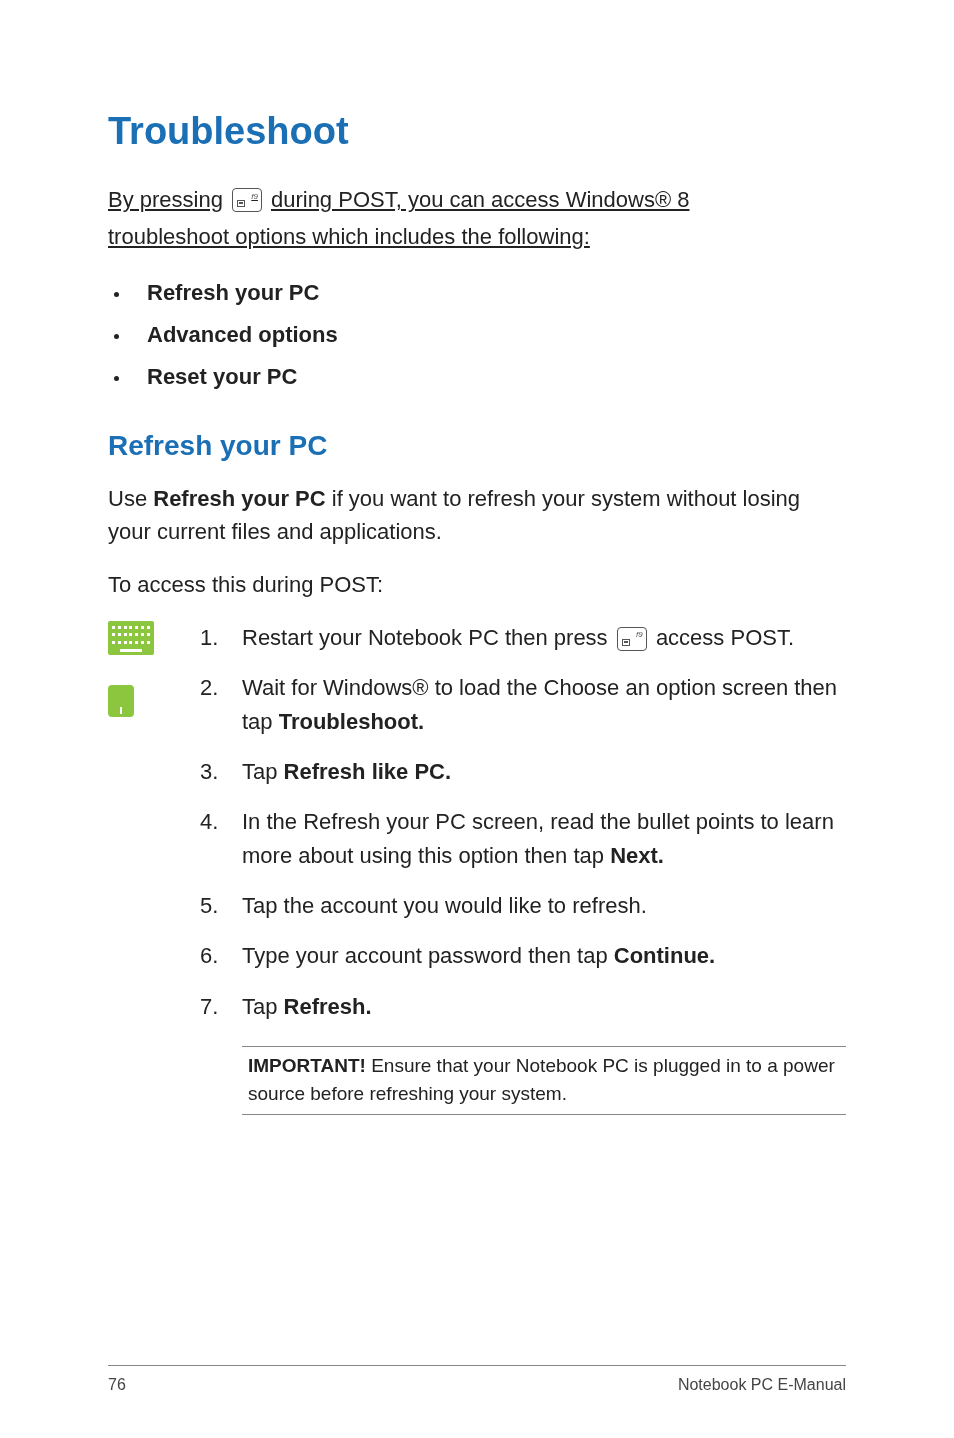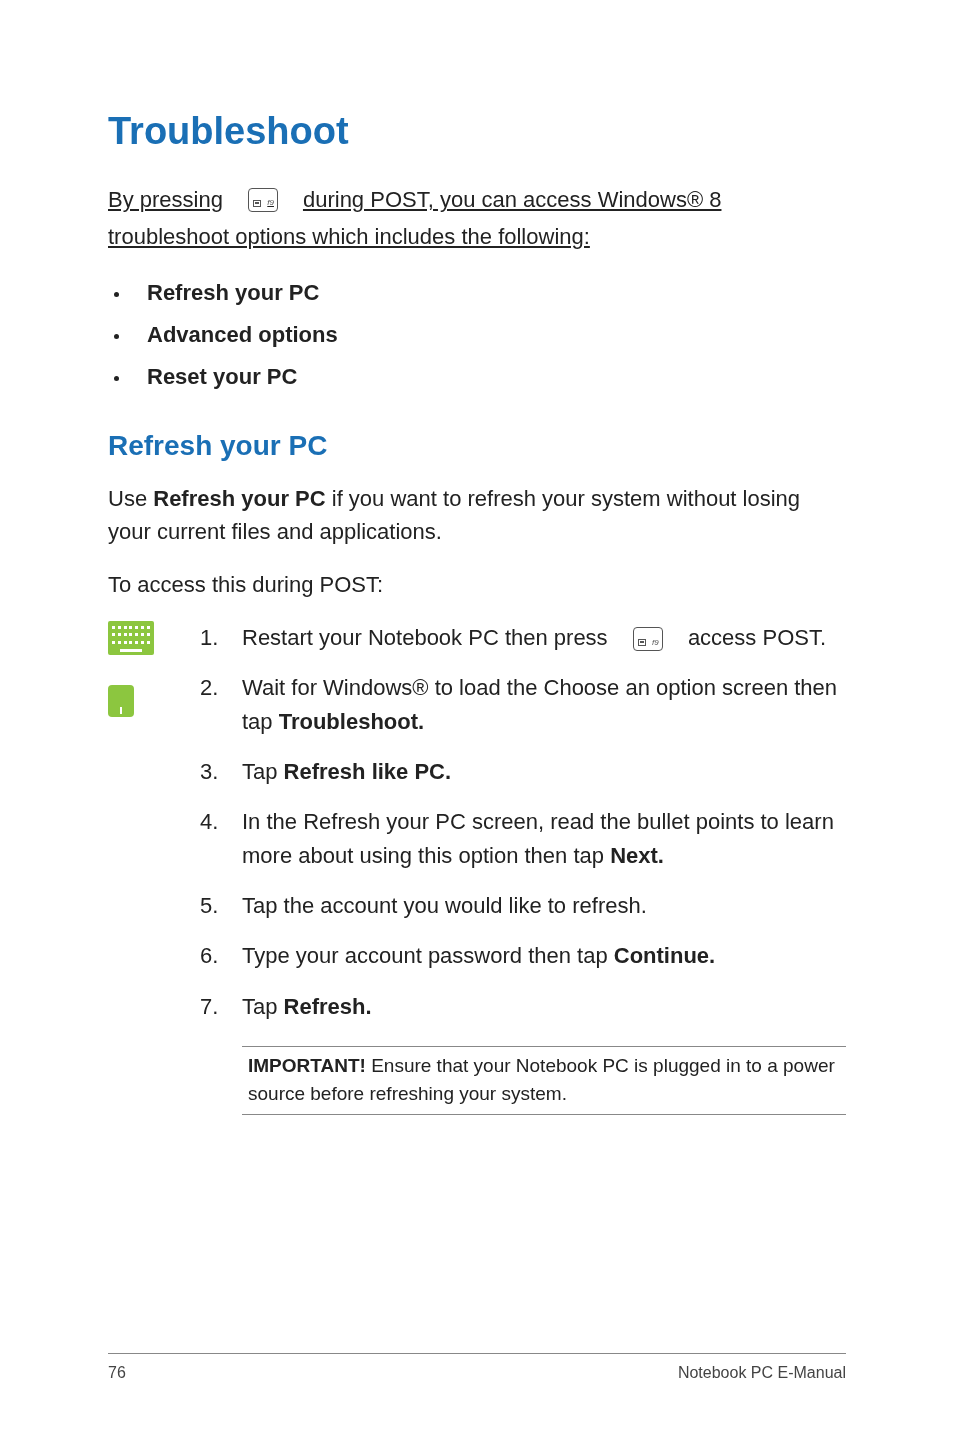--- a/index.html
+++ b/index.html
@@ -110,28 +110,28 @@
       line-height: 1.55;
       margin-bottom: 16px;
     }
     .step-num {
       width: 42px;
       flex-shrink: 0;
     }
     .step-text { flex: 1; }
     .key-icon {
       display: inline-flex;
-      align-items: flex-end;
+      align-items: flex-start;
       justify-content: flex-end;
       width: 30px;
       height: 24px;
       border: 1.2px solid #555;
       border-radius: 4px;
       vertical-align: middle;
-      margin: 0 19px;
+      margin: 0 3px;
       position: relative;
       padding: 1px 3px;
     }
     .key-icon .f9 {
       font-size: 8px;
       font-style: italic;
       color: #555;
     }
     .key-icon .sq {
       position: absolute;
@@ -152,21 +152,21 @@
       margin-left: 42px;
       margin-top: 22px;
       border-top: 1px solid #888;
       border-bottom: 1px solid #888;
       padding: 5px 6px;
       font-size: 19px;
       line-height: 1.5;
     }
     .footer {
       position: absolute;
-      bottom: 56px;
+      bottom: 44px;
       left: 108px;
       right: 108px;
       border-top: 1px solid #888;
       padding-top: 10px;
       display: flex;
       justify-content: space-between;
       font-size: 16px;
       color: #444;
     }
     b { font-weight: 700; }

